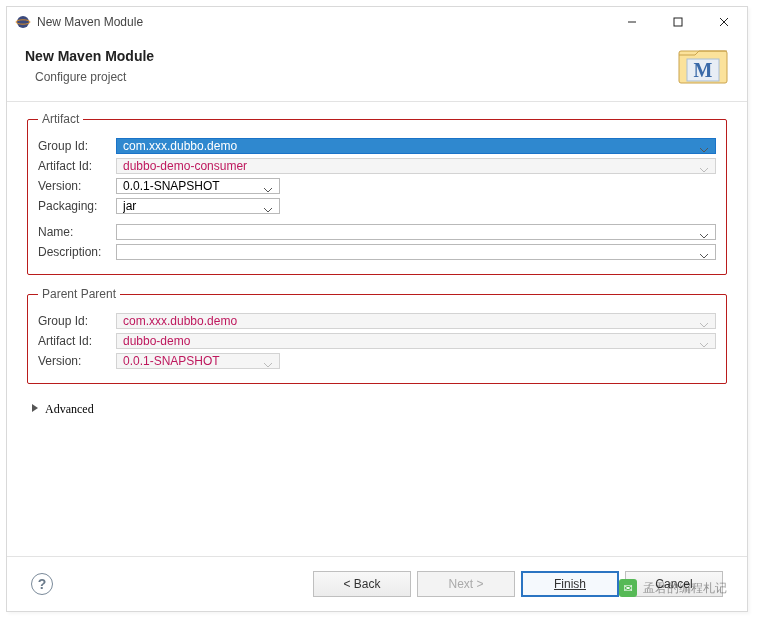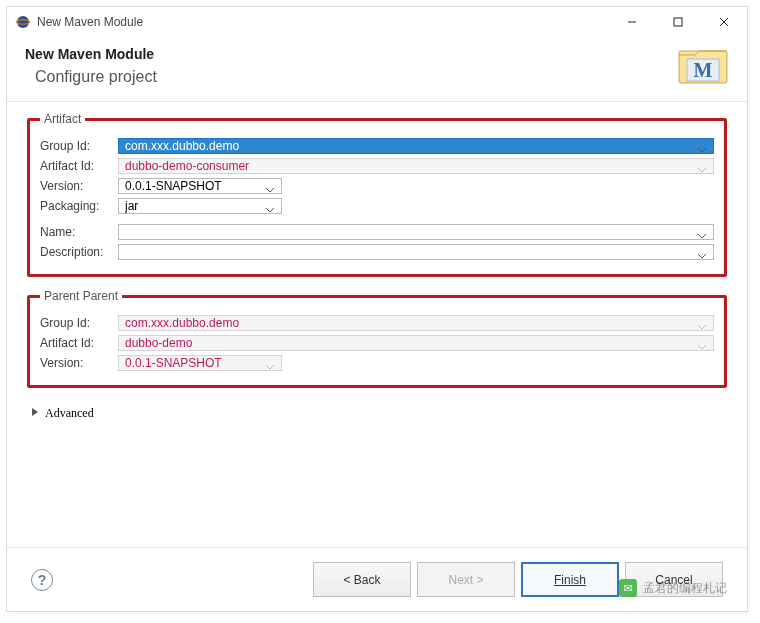--- a/index.html
+++ b/index.html
@@ -6,42 +6,42 @@
   body { font-family: "Segoe UI", Tahoma, sans-serif; font-size: 12px; background: #fff; width: 760px; height: 623px; overflow: hidden; }
   .titlebar { display: flex; align-items: center; height: 30px; padding: 0 0 0 8px; background: #fff; }
   .titlebar .app-icon { width: 16px; height: 16px; margin-right: 6px; }
   .titlebar .title { flex: 1; font-size: 12px; color: #444; }
   .win-controls { display: flex; height: 100%; }
   .win-btn { width: 46px; display: flex; align-items: center; justify-content: center; color: #333; }
   .win-btn svg { stroke: #222; }
   .header { display: flex; align-items: center; padding: 8px 18px 14px 18px; border-bottom: 1px solid #e3e3e3; background: #fff; }
   .header-text { flex: 1; }
   .header-title { font-weight: 700; font-size: 14px; color: #222; margin-bottom: 6px; }
-  .header-sub { font-size: 16px; color: #555; padding-left: 10px; }
+  .header-sub { font-size: 12px; color: #555; padding-left: 10px; }
   .m-icon { width: 52px; height: 42px; }
   .content { padding: 10px 20px 0 20px; }
-  fieldset { border: 3px solid #b91c1c; border-radius: 2px; padding: 8px 10px 10px 10px; margin-bottom: 12px; }
+  fieldset { border: 1px solid #b91c1c; border-radius: 2px; padding: 8px 10px 10px 10px; margin-bottom: 12px; }
   legend { font-size: 12px; color: #555; padding: 0 4px; }
   .row { display: flex; align-items: center; margin: 4px 0; }
   .row label { width: 78px; color: #404040; font-size: 12px; }
   .combo { position: relative; flex: 1; display: flex; }
   .combo input, .combo .display { height: 16px; width: 100%; border: 1px solid #b9b9b9; padding: 0 26px 0 6px; font-size: 12px; background: #fff; outline: none; }
   .combo.selected input { border: 1px solid #1a73c8; background: #2f88cf; color: #fff; }
   .combo.selected input::selection { background: #2f88cf; color: #fff; }
   .combo.short { flex: 0 0 164px; width: 164px; }
   .combo .arrow { position: absolute; right: 1px; top: 1px; width: 22px; height: 22px; display: flex; align-items: center; justify-content: center; pointer-events: none; }
   .combo.disabled input, .combo.disabled .display { background: #f5f5f5; color: #be185d; border-color: #d3d3d3; }
   .combo.disabled .arrow svg path { stroke: #bbb; }
   .textarea { height: 28px; resize: none; }
   .advanced-row { display: flex; align-items: center; padding: 6px 4px 16px 4px; color: #000000; cursor: default; font-size: 12px; font-family: Liberation Serif, serif; }
   .advanced-row .tri { margin-right: 6px; }
   .button-bar { position: absolute; bottom: 0; left: 0; right: 0; border-top: 1px solid #e3e3e3; padding: 14px 24px; display: flex; align-items: center; background: #fff; }
   .help { width: 22px; height: 22px; border: 1.5px solid #7a8a9a; border-radius: 50%; display: flex; align-items: center; justify-content: center; color: #6a7a8a; font-size: 14px; font-weight: bold; }
   .spacer { flex: 1; }
-  .btn { width: 98px; height: 35px; margin-left: 6px; border: 1px solid #bfbfbf; background: linear-gradient(#f8f8f8,#ececec); font-size: 12px; color: #333; cursor: pointer; }
+  .btn { width: 98px; height: 26px; margin-left: 6px; border: 1px solid #bfbfbf; background: linear-gradient(#f8f8f8,#ececec); font-size: 12px; color: #333; cursor: pointer; }
   .btn.disabled { color: #aaa; background: #f3f3f3; cursor: default; }
   .btn.primary { border: 2px solid #2a74c2; background: #f5f9fd; text-decoration: underline; }
   .wrapper { position: relative; width: 742px; height: 606px; border: 1px solid #d9d9d9; margin: 6px; box-shadow: 2px 2px 3px rgba(0,0,0,0.04); background: #fff; }
   .watermark { position: absolute; right: 20px; bottom: 14px; font-size: 12px; color: rgba(0,0,0,0.4); display: flex; align-items: center; gap: 6px; }
   .watermark .w-icon { width: 18px; height: 18px; background: #56b956; border-radius: 3px; display: flex; align-items: center; justify-content: center; color: #fff; font-size: 11px; }
 </style>
 </head>
 <body>
 
 <div class="wrapper">

